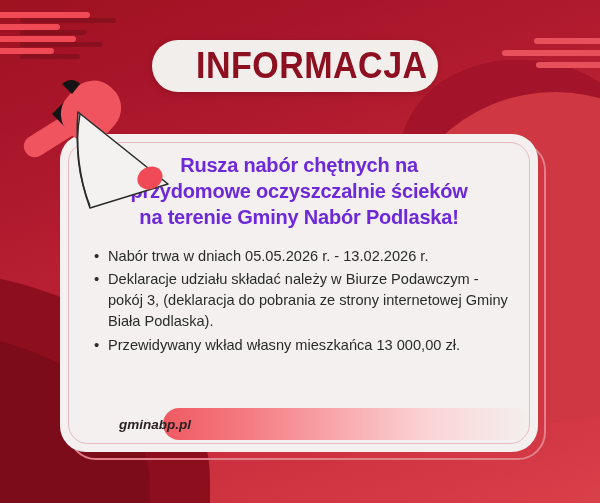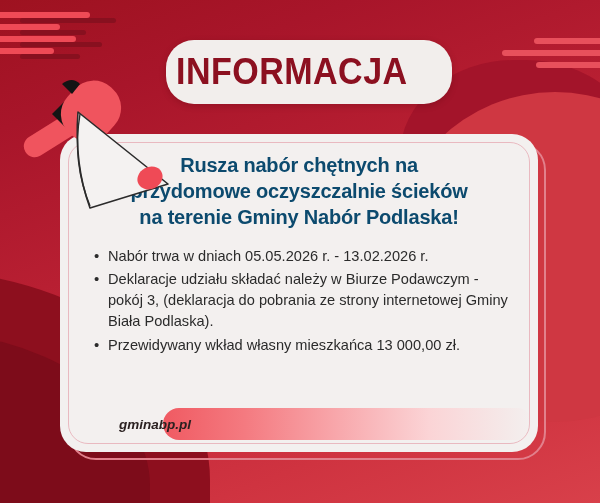--- a/index.html
+++ b/index.html
@@ -62,25 +62,25 @@
     left: 26px; top: 6px;
     width: 100%; height: 5px;
     border-radius: 3px;
     background: #88101f;
   }
   .lines-right .line { background: #e8505c; margin-left: auto; }
 
   
   .info-pill {
     position: absolute;
-    left: 166px; top: 40px;
-    width: 286px; height: 64px;
+    left: 152px; top: 40px;
+    width: 286px; height: 52px;
     background: #f2eeec;
     border-radius: 28px;
-    display: flex; align-items: center; justify-content: flex-start;
+    display: flex; align-items: center; justify-content: flex-end;
     box-shadow: 0 2px 6px rgba(80,0,10,.25);
     z-index: 6;
   }
   .info-pill span {
     font-family: "Liberation Sans Narrow", "Liberation Sans", sans-serif;
     font-weight: 700;
     font-size: 37px;
     letter-spacing: .5px;
     color: #8c1020;
     transform: scaleX(.92);
@@ -117,21 +117,21 @@
     position: relative;
     padding: 18px 22px 0 22px;
     z-index: 5;
   }
 
   .heading {
     text-align: center;
     font-size: 20px;
     font-weight: 700;
     line-height: 1.3;
-    color: #0c4a6e;
+    color: #6d28d9;
     letter-spacing: -.2px;
     padding: 0 6px;
   }
 
   ul.bullets {
     margin: 16px 0 0 0;
     padding-left: 26px;
     list-style: none;
   }
   ul.bullets li {

